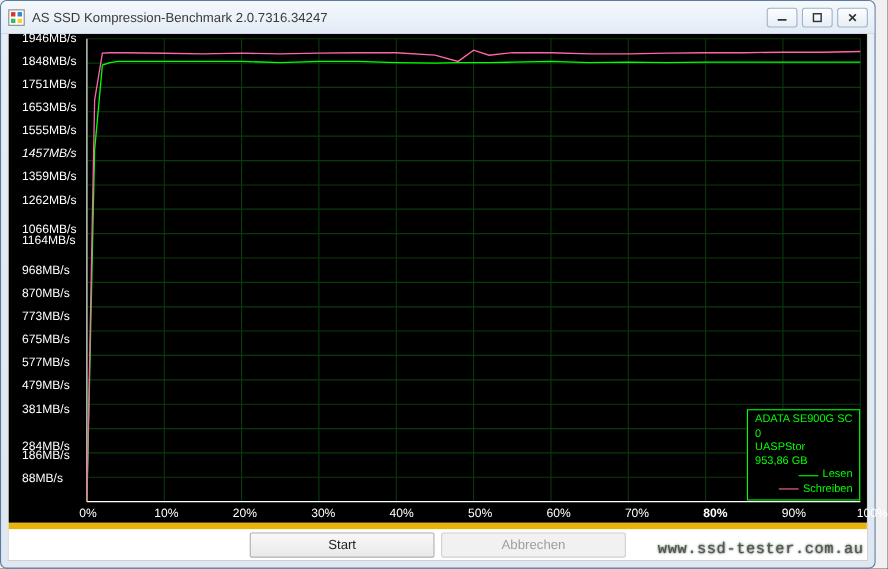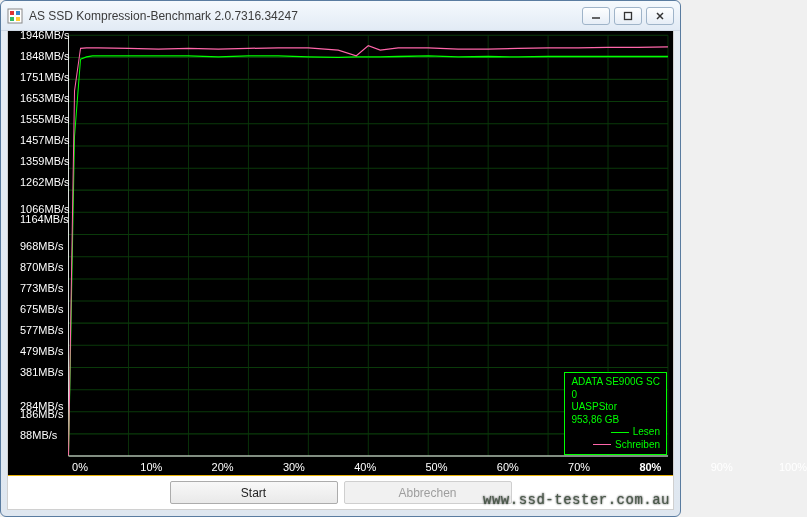--- a/index.html
+++ b/index.html
@@ -5,21 +5,21 @@
   * { box-sizing: border-box; margin: 0; padding: 0; }
   body {
     font-family: "Segoe UI", Tahoma, sans-serif;
     font-size: 12px;
     background: #f0f0f0;
     width: 807px;
     height: 517px;
     overflow: hidden;
   }
   .window {
-    width: 681px;
+    width: 796px;
     height: 517px;
     background: linear-gradient(to bottom, #e8eef5, #dfe7f0);
     border: 1px solid #5a7ca0;
     border-radius: 6px;
     display: flex;
     flex-direction: column;
     position: relative;
   }
   .titlebar {
     height: 30px;
@@ -113,21 +113,21 @@
     width: 18px; height: 0;
     border-top: 1px solid;
   }
   .button-row {
     height: 34px;
     display: flex;
     align-items: center;
     justify-content: center;
     gap: 6px;
     background: #fff;
-    border-top: 1px solid #eab308;
+    border-top: 6px solid #eab308;
   }
   .btn {
     width: 168px; height: 23px;
     border: 1px solid #acacac;
     background: linear-gradient(to bottom, #f8f8f8, #e9e9e9);
     border-radius: 2px;
     font-size: 12px;
     color: #222;
     cursor: pointer;
   }
@@ -249,21 +249,21 @@
         <div class="y-label" style="top: 319.823px;">479MB/s</div>
         <div class="y-label" style="top: 298.726px;">577MB/s</div>
         <div class="y-label" style="top: 277.628px;">675MB/s</div>
         <div class="y-label" style="top: 256.53px;">773MB/s</div>
         <div class="y-label" style="top: 235.647px;">870MB/s</div>
         <div class="y-label" style="top: 214.549px;">968MB/s</div>
         <div class="y-label" style="top: 178px;">1066MB/s</div>
         <div class="y-label" style="top: 188px;">1164MB/s</div>
         <div class="y-label" style="top: 151.255px;">1262MB/s</div>
         <div class="y-label" style="top: 130.372px;">1359MB/s</div>
-        <div class="y-label" style="top: 109.274px;">1457MB/s</div>
+        <div class="y-label" style="top: 109.274px; font-style: italic;">1457MB/s</div>
         <div class="y-label" style="top: 88.1765px;">1555MB/s</div>
         <div class="y-label" style="top: 67.0786px;">1653MB/s</div>
         <div class="y-label" style="top: 45.9806px;">1751MB/s</div>
         <div class="y-label" style="top: 25.098px;">1848MB/s</div>
         <div class="y-label" style="top: 4px;">1946MB/s</div>
         <div class="x-label" style="left: 72px;">0%</div>
         <div class="x-label" style="left: 143.3px;">10%</div>
         <div class="x-label" style="left: 214.6px;">20%</div>
         <div class="x-label" style="left: 285.9px;">30%</div>
         <div class="x-label" style="left: 357.2px;">40%</div>

